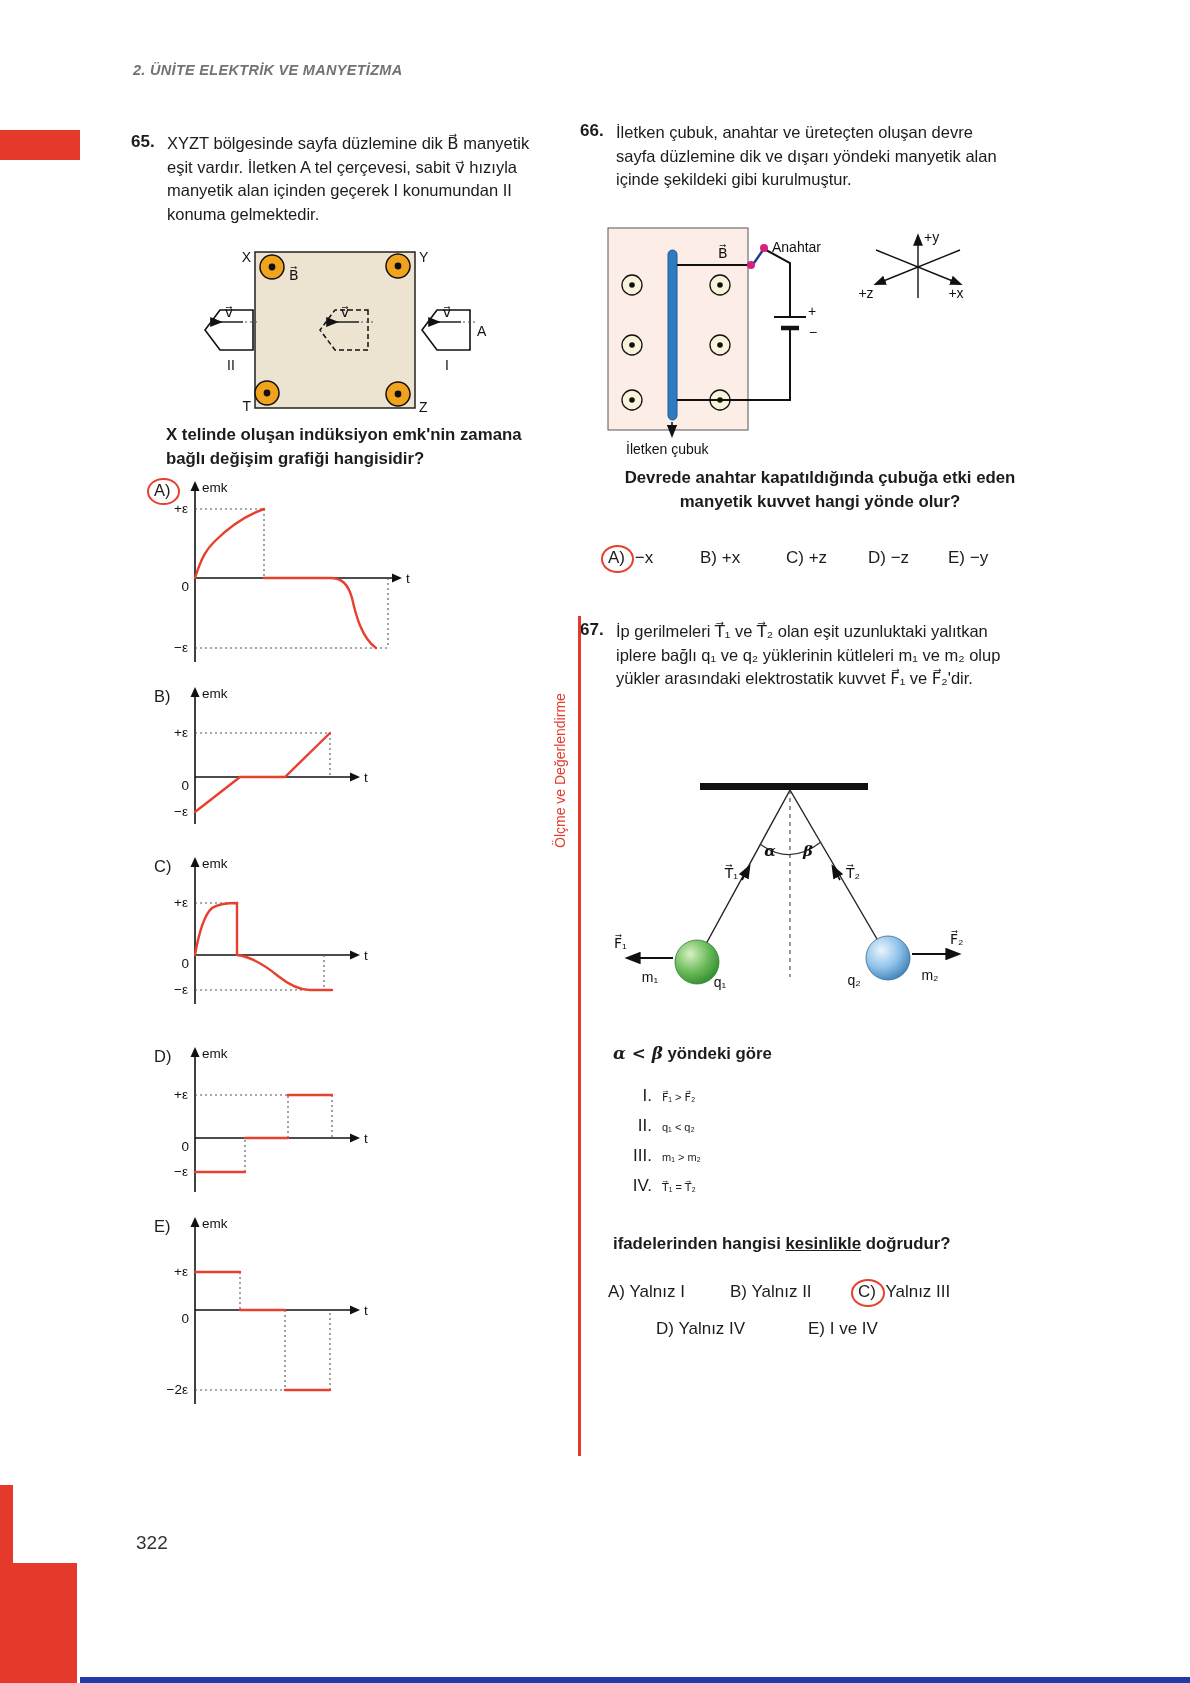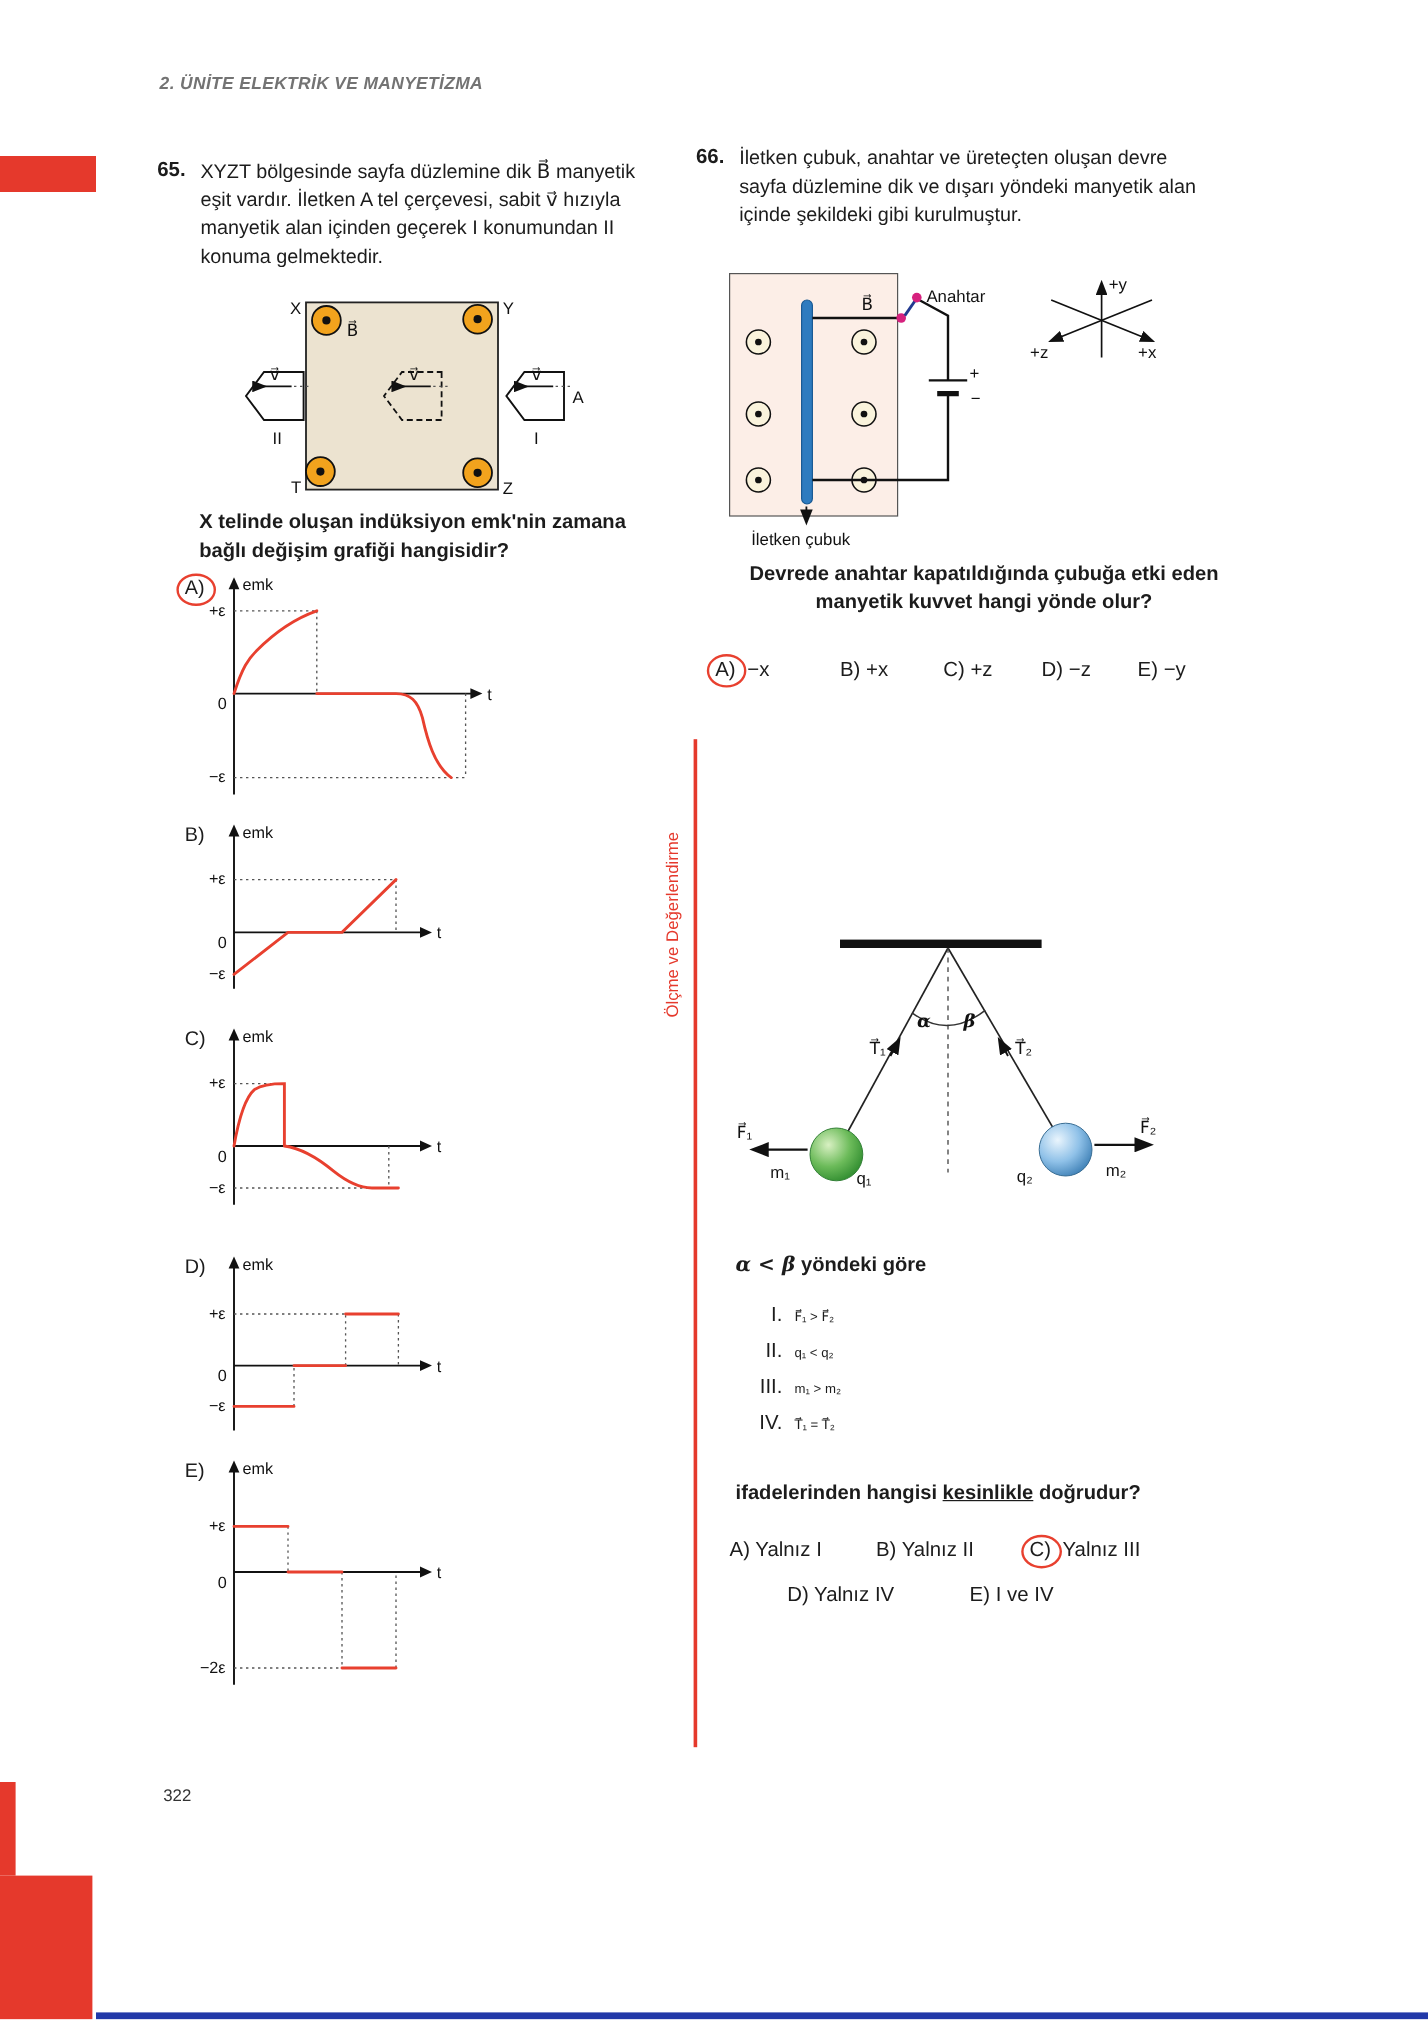--- a/index.html
+++ b/index.html
@@ -27,21 +27,21 @@
   .frame{stroke:#111;stroke-width:1.6;fill:none;}
   .framed{stroke:#111;stroke-width:1.5;fill:none;stroke-dasharray:5,3;}
   .dlab{font-size:14px;}
   .stnum{display:inline-block;width:38px;text-align:right;margin-right:10px;font-size:17px;}
   .sttext{font-size:11px;}
   .strow{margin-bottom:10px;}
   .sideline{background:#e5392c;}
   .sidelabel{color:#e5392c;font-size:14px;writing-mode:vertical-rl;transform:rotate(180deg);text-align:center;}
   .greek{font-family:"DejaVu Serif","Liberation Serif",serif;font-style:italic;font-weight:bold;}
   .ul{text-decoration:underline;}
-  .footer{font-size:14px;color:#333;}
+  .footer{font-size:19px;color:#333;margin-top:44px;}
 </style>
 </head>
 <body>
 
 <div class="page">
 
   <div class="a redbar" style="left:0;top:130px;width:80px;height:30px;"></div>
   <div class="a header">2. ÜNİTE   ELEKTRİK VE MANYETİZMA</div>
 
   <div class="a" style="left:131px;top:132px;width:425px;">
@@ -234,27 +234,33 @@
       <line x1="276" y1="28" x2="360" y2="62" stroke="#111" stroke-width="1.4" marker-end="url(#ah66)"></line>
       <text x="324" y="20" class="dlab">+y</text>
       <text x="266" y="76" text-anchor="middle" class="dlab">+z</text>
       <text x="356" y="76" text-anchor="middle" class="dlab">+x</text>
     </g>
   </svg>
 
   <div class="a bold" style="left:614px;top:466px;width:412px;text-align:center;">Devrede anahtar kapatıldığında çubuğa etki eden manyetik kuvvet hangi yönde olur?</div>
 
   <div class="a" style="left:596px;top:540px;width:480px;height:42px;">
-    <span class="a opt" style="left:0;top:8px;"><span class="ring">A)</span> <span>−x</span></span>
+    <span class="a opt" style="left:12px;top:8px;"><span class="ring">A)</span> <span>−x</span></span>
     <span class="a opt" style="left:104px;top:8px;"><span>B)</span> <span>+x</span></span>
     <span class="a opt" style="left:190px;top:8px;"><span>C)</span> <span>+z</span></span>
     <span class="a opt" style="left:272px;top:8px;"><span>D)</span> <span>−z</span></span>
     <span class="a opt" style="left:352px;top:8px;"><span>E)</span> <span>−y</span></span>
   </div>
 
+  <div class="a" style="left:580px;top:620px;width:445px;">
+    <div class="qrow">
+      <span class="qnum">67.</span>
+      <p class="qtext" style="width:403px;">İp gerilmeleri T⃗₁ ve T⃗₂ olan eşit uzunluktaki yalıtkan iplere bağlı q₁ ve q₂ yüklerinin kütleleri m₁ ve m₂ olup yükler arasındaki elektrostatik kuvvet F⃗₁ ve F⃗₂'dir.</p>
+    </div>
+  </div>
 
   <svg class="a" style="left:600px;top:772px;" width="420" height="260">
     <defs>
       <marker id="ah67" markerWidth="9" markerHeight="7" refX="7" refY="3.5" orient="auto">
         <path d="M0,0 L9,3.5 L0,7 Z" fill="#111"></path>
       </marker>
       <radialGradient id="gball" cx="35%" cy="32%" r="75%">
         <stop offset="0%" stop-color="#d8f0c2"></stop>
         <stop offset="55%" stop-color="#6cbb5a"></stop>
         <stop offset="100%" stop-color="#2e8b2e"></stop>

